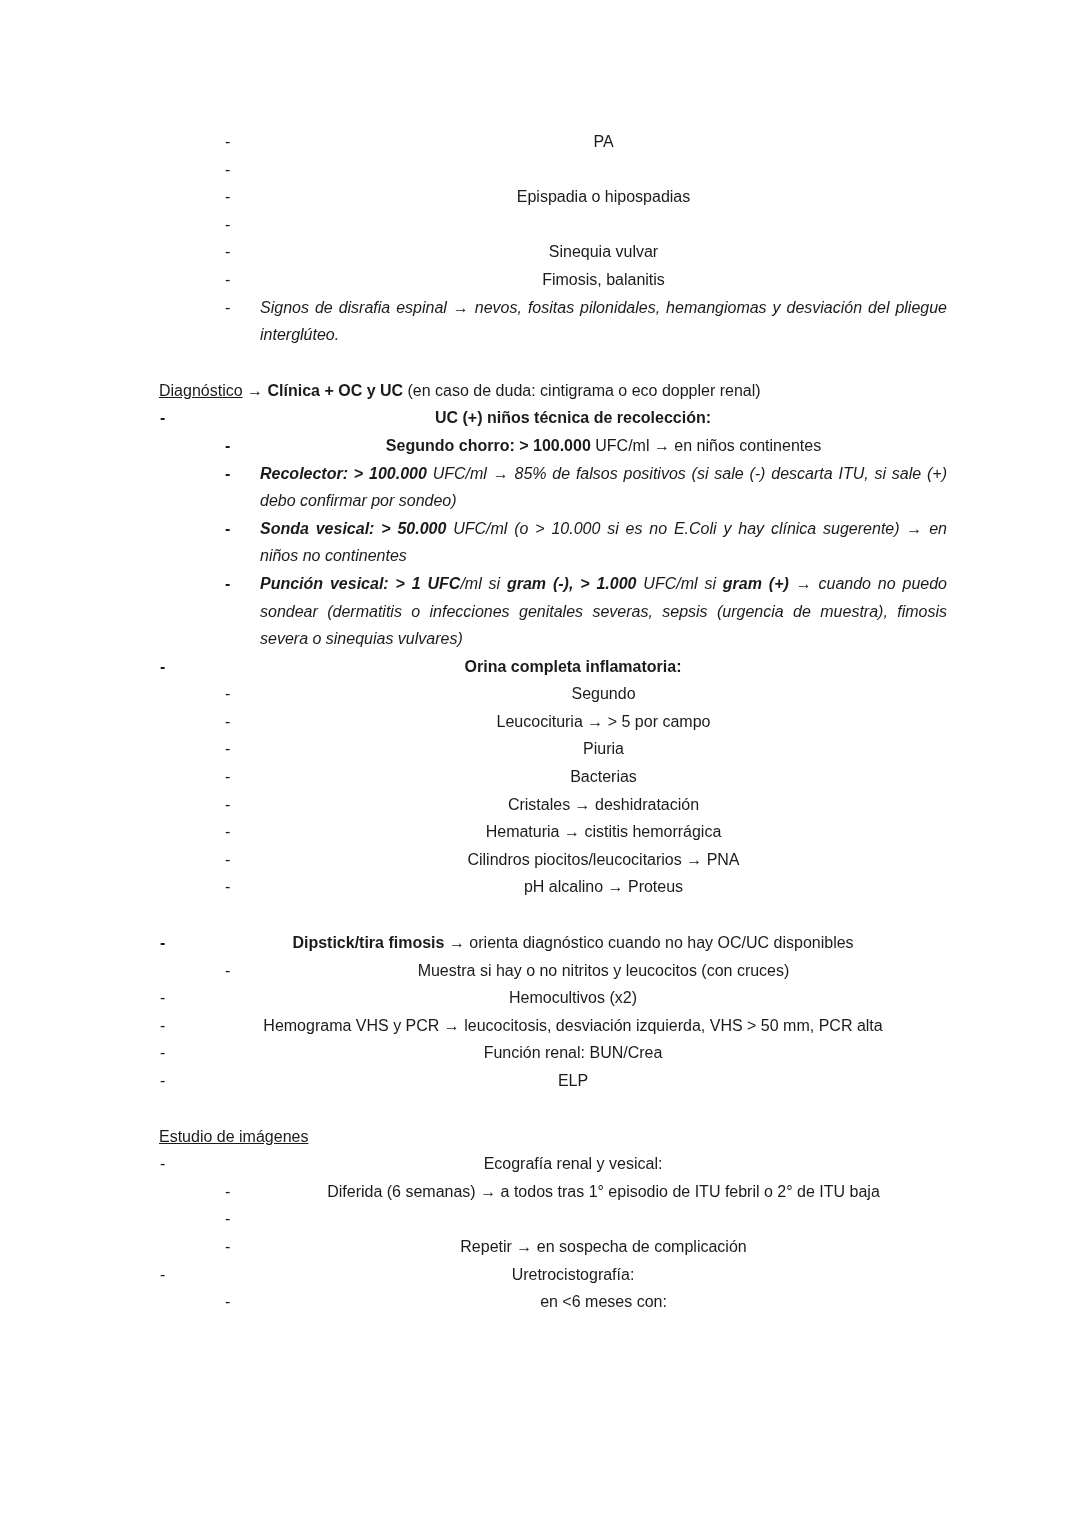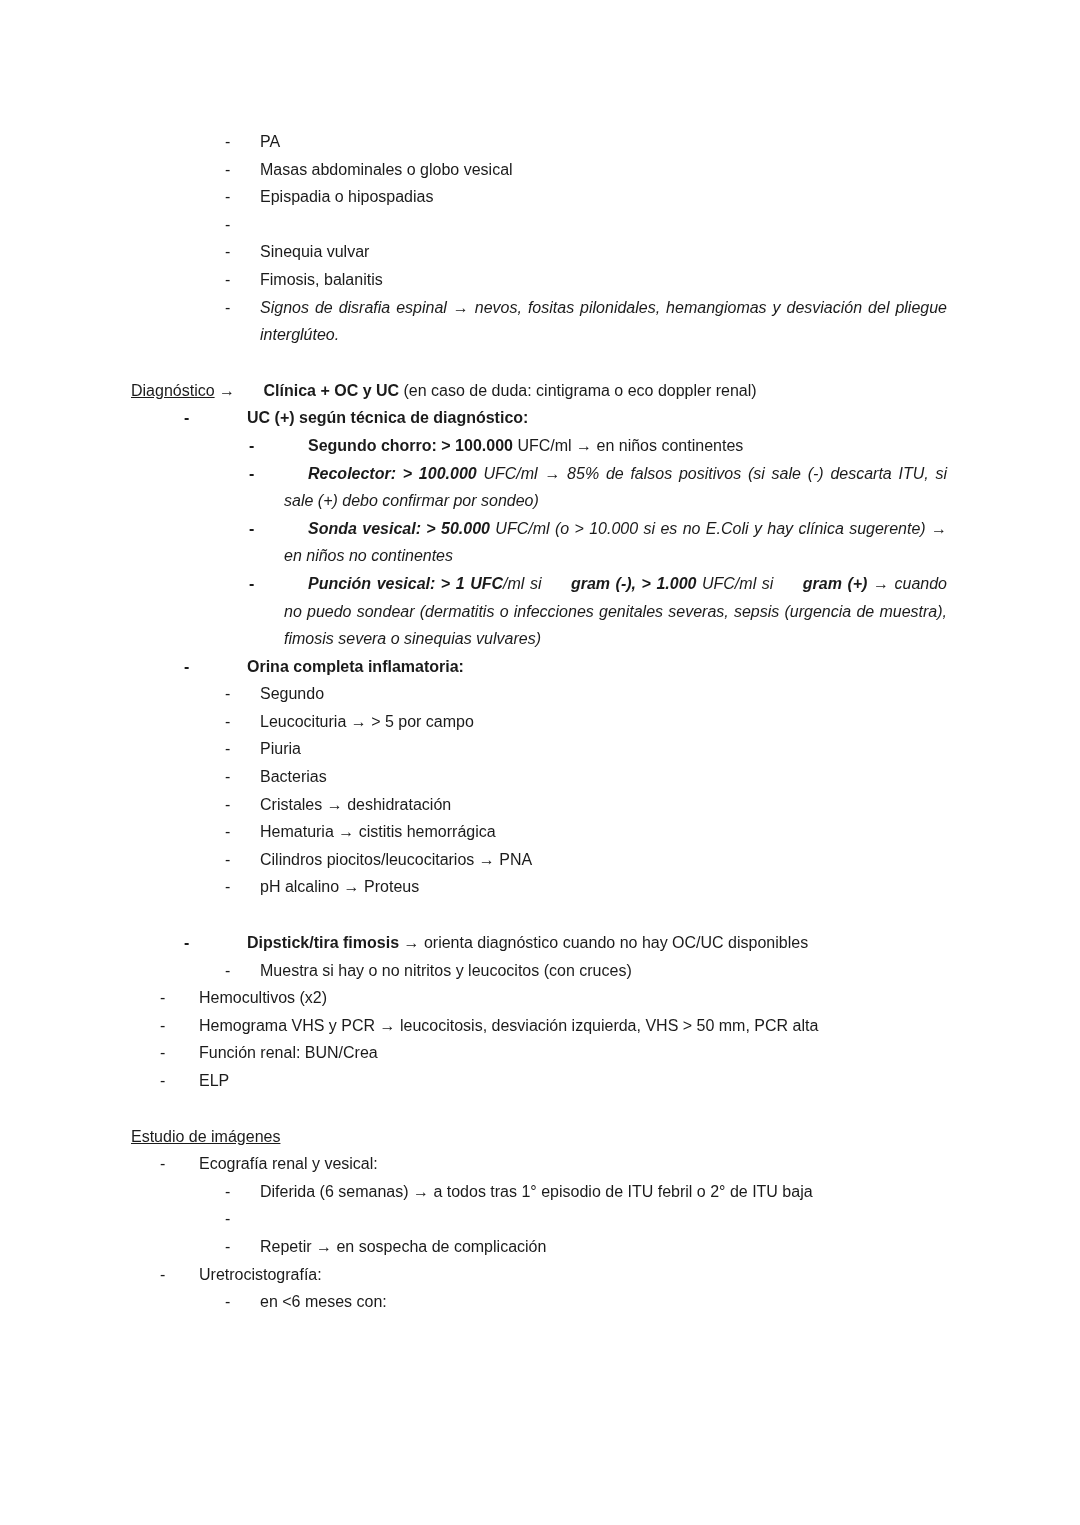--- a/index.html
+++ b/index.html
@@ -18,37 +18,36 @@
     overflow: hidden;
   }
   .block { }
   .block.gap { margin-top: 28px; }
   .heading { text-align: left; }
   .li1, .li2 { display: flex; align-items: flex-start; }
   .li1 { padding-left: 29px; }
   .li2 { padding-left: 94px; }
   .li1 > .dash { width: 39px; flex: none; }
   .li2 > .dash { width: 35px; flex: none; }
-  .txt { flex: 1; min-width: 0; }
+  .txt { flex: 1; min-width: 0; text-align: center; }
   .just .txt { text-align: justify; font-style: italic; }
-  .b { font-weight: bold; margin-left: 24px; }
-  .u { text-decoration: underline; }
+  .b { font-weight: bold; }
+  .u { text-decoration: underline; margin-left: 28px; }
 </style>
 </head>
 <body>
 
 <div class="page">
   <div>
       <div class="block li2">
         <span class="dash">-</span>
         <div class="txt"><span>PA</span></div>
       </div>
       <div class="block li2">
         <span class="dash">-</span>
-        <div class="txt"><span>Masas abdominales o globo vesical</span></div>
       </div>
       <div class="block li2">
         <span class="dash">-</span>
         <div class="txt"><span>Epispadia o hipospadias</span></div>
       </div>
       <div class="block li2">
         <span class="dash">-</span>
       </div>
       <div class="block li2">
         <span class="dash">-</span>
@@ -58,21 +57,21 @@
         <span class="dash">-</span>
         <div class="txt"><span>Fimosis, balanitis</span></div>
       </div>
       <div class="block li2 just">
         <span class="dash">-</span>
         <div class="txt"><span>Signos de disrafia espinal → nevos, fositas pilonidales, hemangiomas y desviación del pliegue interglúteo.</span></div>
       </div>
       <div class="block heading gap"><span class="u">Diagnóstico</span><span> → </span><span class="b">Clínica + OC y UC</span><span> (en caso de duda: cintigrama o eco doppler renal)</span></div>
       <div class="block li1">
         <span class="dash b">-</span>
-        <div class="txt"><span class="b">UC (+) según técnica de diagnóstico:</span></div>
+        <div class="txt"><span class="b">UC (+) niños técnica de recolección:</span></div>
       </div>
       <div class="block li2">
         <span class="dash b">-</span>
         <div class="txt"><span class="b">Segundo chorro: &gt; 100.000</span><span> UFC/ml → en niños continentes</span></div>
       </div>
       <div class="block li2 just">
         <span class="dash b">-</span>
         <div class="txt"><span class="b">Recolector: &gt; 100.000</span><span> UFC/ml → 85% de falsos positivos (si sale (-) descarta ITU, si sale (+) debo confirmar por sondeo)</span></div>
       </div>
       <div class="block li2 just">

